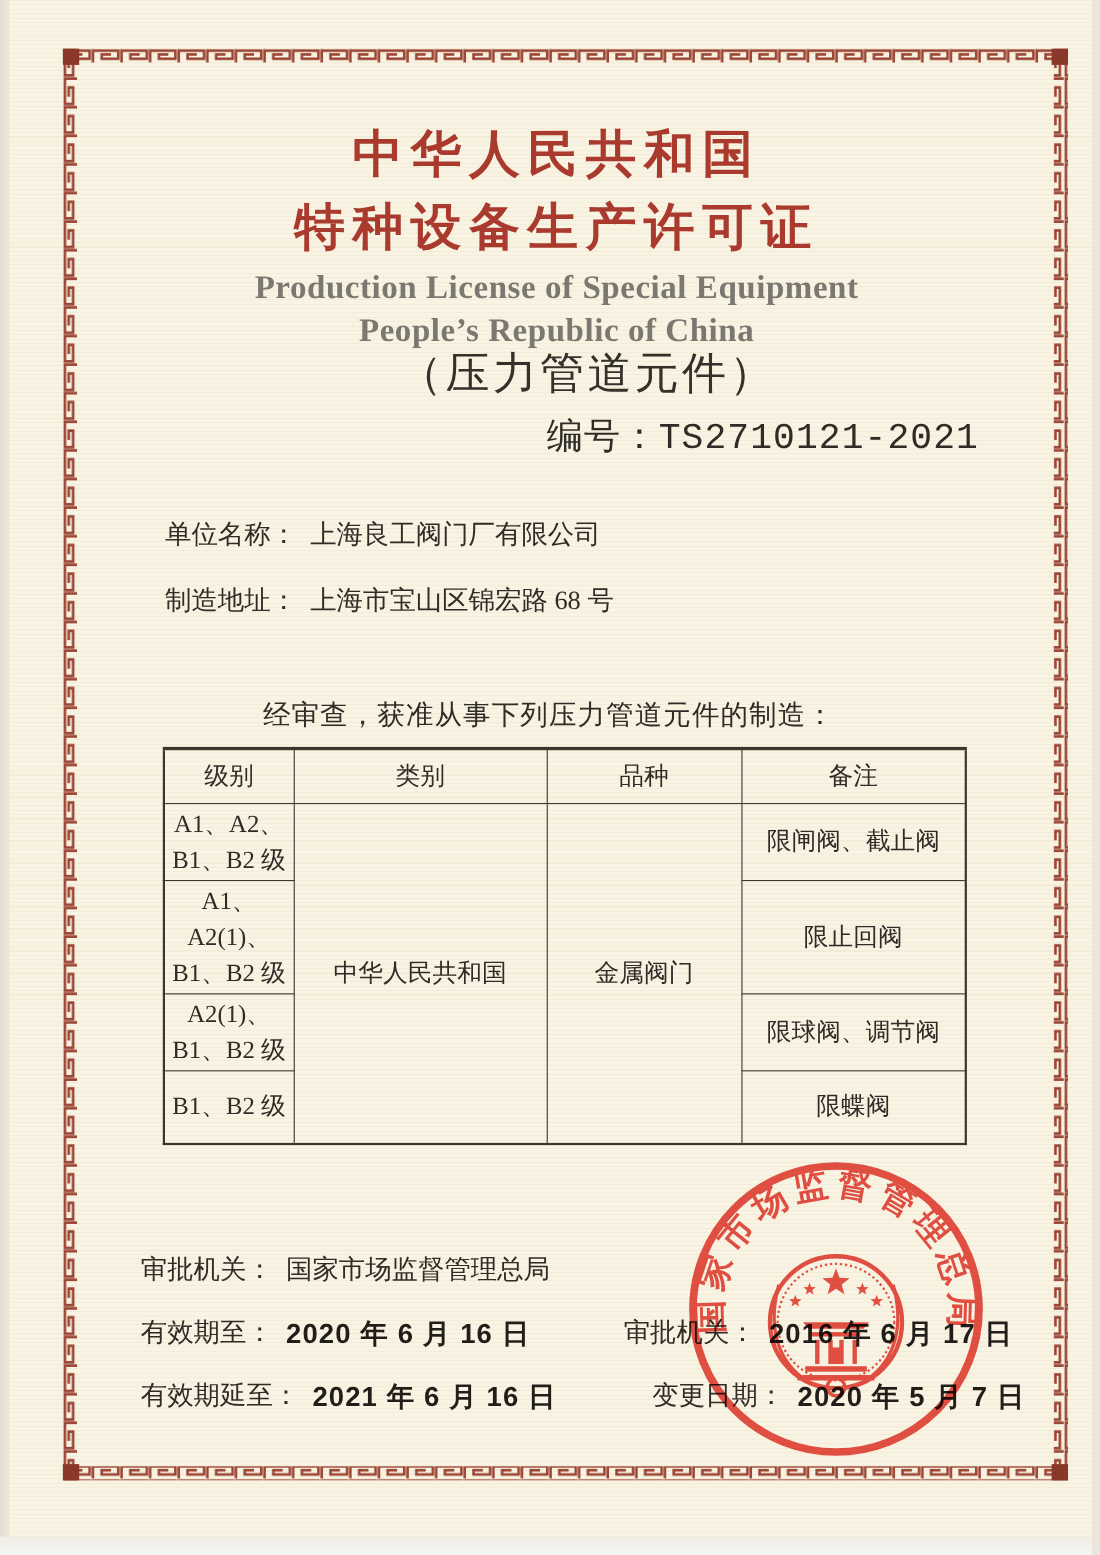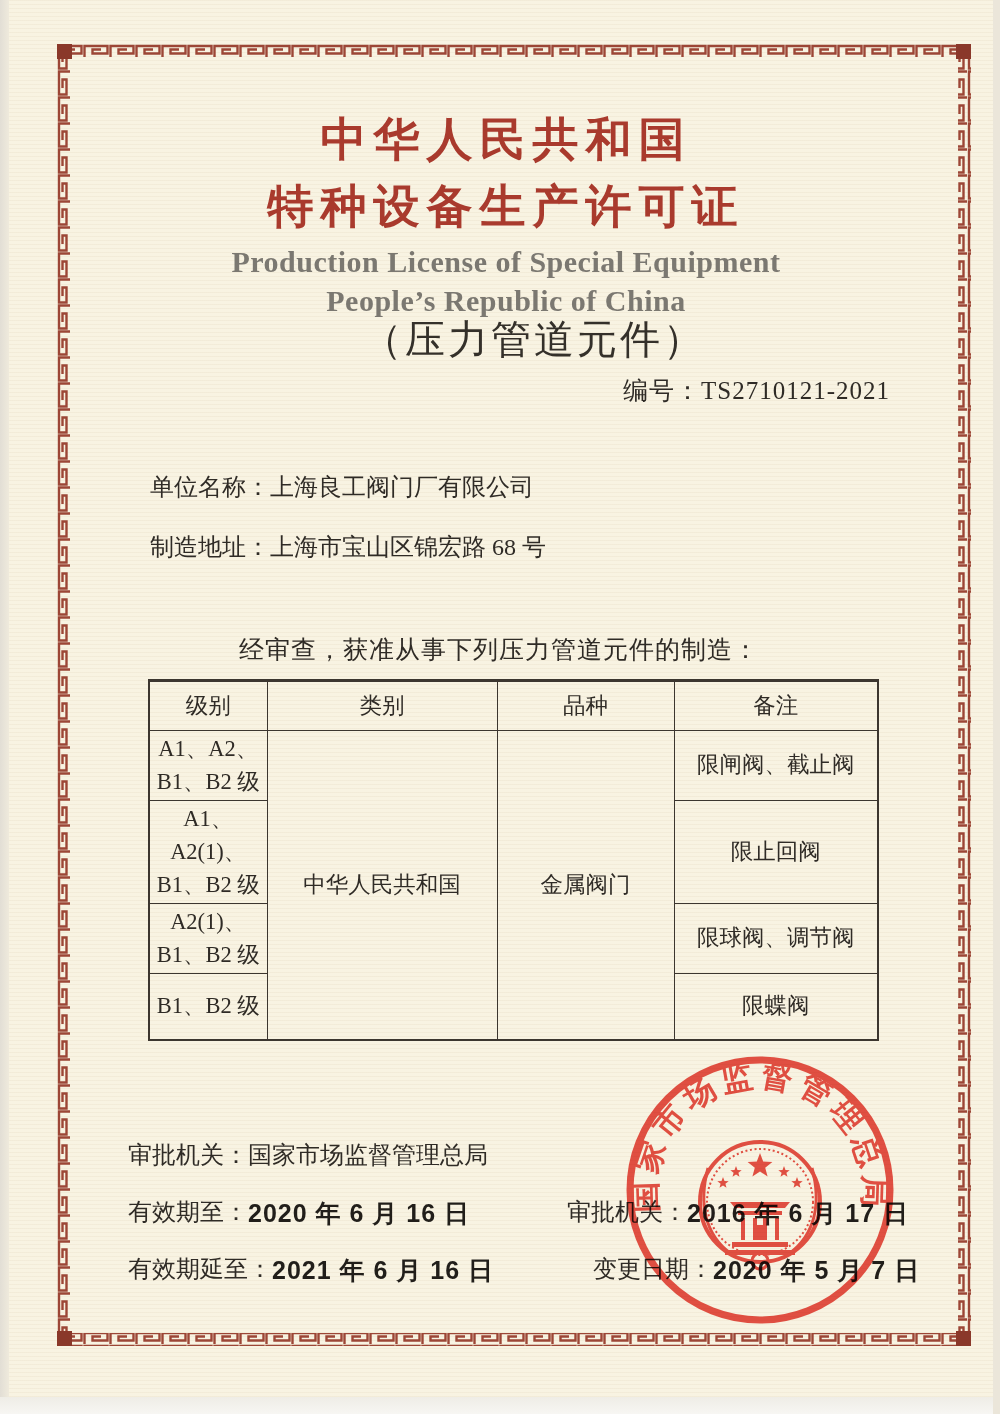--- a/index.html
+++ b/index.html
@@ -12,22 +12,22 @@
   }
   .edge-left{position:absolute;left:0;top:0;width:9px;height:100%;background:linear-gradient(90deg,#e2ded5,#efeadc);}
   .edge-bottom{position:absolute;left:0;top:1397px;width:100%;height:17px;background:linear-gradient(180deg,#efede6,#f7f6f3);}
   .edge-right{position:absolute;left:993px;top:0;width:7px;height:100%;background:#ebe6da;}
   .frame{position:absolute;left:57px;top:44px;}
   .abs{position:absolute;}
   .center{left:6px;width:1000px;text-align:center;}
   .title-cn{font-family:"Liberation Sans",sans-serif;font-weight:bold;color:#a93a2d;font-size:46px;letter-spacing:7px;line-height:1;}
   .title-en{font-family:"Liberation Serif",serif;color:#7b7871;font-size:30px;line-height:1;letter-spacing:.5px;font-weight:bold;}
   .subtitle{font-family:"Liberation Serif",serif;color:#34302a;font-size:40px;letter-spacing:3px;line-height:1;padding-left:28px;}
-  .license-no{left:480px;top:374px;width:410px;text-align:right;font-size:25px;color:#2f2b26;letter-spacing:1px;}
-  .info-line{display:flex;font-size:24px;color:#2f2b26;line-height:1.2;}
+  .license-no{left:480px;top:374px;width:410px;text-align:right;font-size:33px;color:#2f2b26;letter-spacing:1px;font-family:Liberation Mono, monospace;}
+  .info-line{display:flex;gap:12px;font-size:24px;color:#2f2b26;line-height:1.2;}
   .statement{left:199px;top:633px;font-size:25px;color:#2f2b26;letter-spacing:1px;margin-left:40px;}
   table.license{border-collapse:collapse;table-layout:fixed;}
   table.license, table.license th, table.license td{border:1.6px solid #3c362f;}
   table.license{border-width:2.6px;border-top-width:3.2px;}
   table.license th, table.license td{
     font-weight:normal;font-size:22.5px;color:#2f2b26;text-align:center;vertical-align:middle;padding:2px 4px;line-height:1.45;
   }
   td.remark{text-align:left;padding-left:14px;border-radius:17px;}
   td.grade span{display:block;}
   .footer-line{font-size:24px;color:#2f2b26;}

